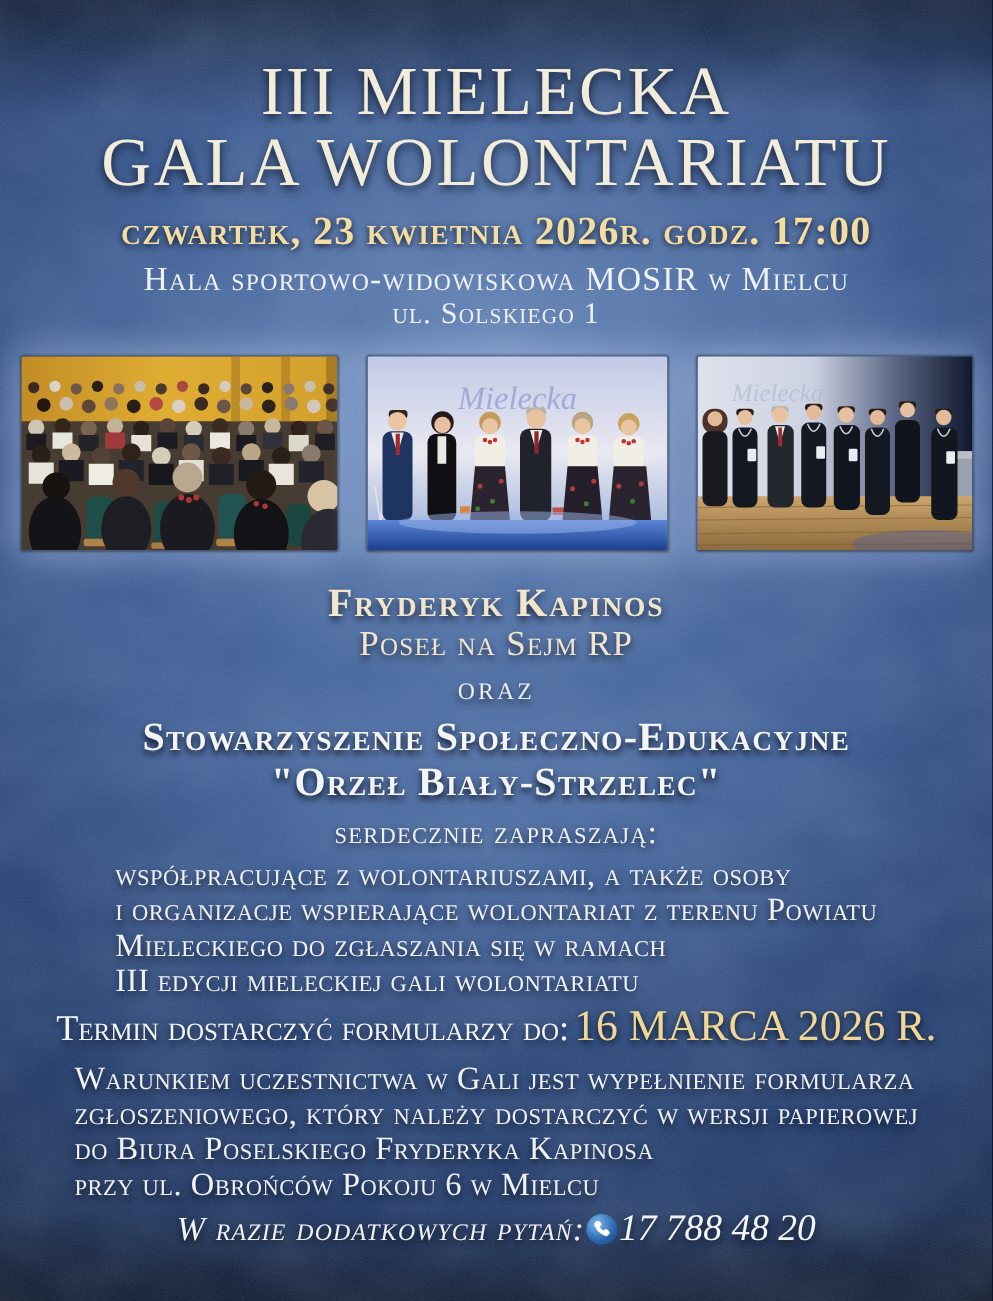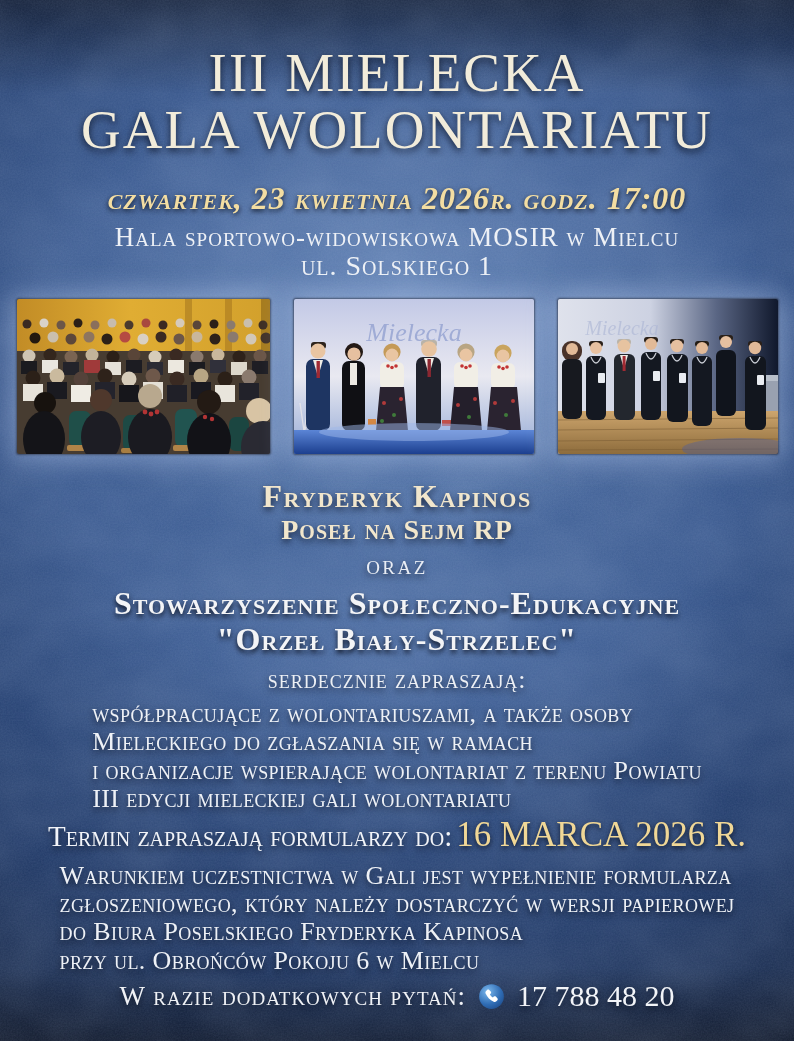--- a/index.html
+++ b/index.html
@@ -9,38 +9,38 @@
     background:
       linear-gradient(180deg, rgba(4,7,16,.60) 0%, rgba(4,7,16,0) 9%, rgba(4,7,16,0) 93%, rgba(4,7,16,.55) 100%),
       radial-gradient(ellipse 72% 36% at 50% 29%, rgba(145,176,222,.38), rgba(145,176,222,0) 65%),
       radial-gradient(ellipse 62% 28% at 50% 62%, rgba(112,147,200,.26), rgba(112,147,200,0) 70%),
       radial-gradient(ellipse 118% 82% at 50% 36%, #47699f 0%, #33538a 38%, #1b3462 68%, #0a1326 100%);
   }
   .noise{position:absolute;inset:0;z-index:1;pointer-events:none;}
   .content{position:relative;z-index:2;display:flex;flex-direction:column;align-items:center;padding-top:44px;}
   .tshadow{text-shadow:0 3px 6px rgba(4,8,20,.7);}
   .title{font-size:55px;line-height:57px;letter-spacing:2px;color:#f2ecda;text-shadow:0 3px 7px rgba(3,6,16,.75);}
-  .gold-date{margin-top:22px;font-variant:small-caps;font-weight:bold;font-size:32px;line-height:36px;letter-spacing:1px;color:#f3dda2;text-shadow:0 2px 5px rgba(3,6,16,.8);font-style:italic;}
+  .gold-date{margin-top:8px;font-variant:small-caps;font-weight:bold;font-size:32px;line-height:36px;letter-spacing:1px;color:#f3dda2;text-shadow:0 2px 5px rgba(3,6,16,.8);}
   .venue{margin-top:6px;font-variant:small-caps;font-size:27px;line-height:30px;letter-spacing:1px;color:#eef1f6;}
-  .addr{font-variant:small-caps;font-size:28px;line-height:27px;letter-spacing:1px;color:#eef1f6;}
+  .addr{font-variant:small-caps;font-size:24px;line-height:27px;letter-spacing:1px;color:#eef1f6;}
   .photos{margin-top:20px;display:flex;gap:24px;align-items:center;justify-content:center;}
   .photo{height:155px;overflow:hidden;border-radius:2px;
     box-shadow:0 0 26px 7px rgba(188,208,240,.42), 0 0 2px 1px rgba(12,20,40,.85);}
   .photo svg{display:block;height:100%;}
   .host-name{margin-top:24px;font-variant:small-caps;font-weight:bold;font-size:32px;line-height:37px;letter-spacing:1.5px;color:#f1e6cc;}
-  .host-title{font-variant:small-caps;font-weight:bold;font-size:28px;line-height:30px;letter-spacing:1px;color:#f1e6cc;}
+  .host-title{font-variant:small-caps;font-weight:normal;font-size:28px;line-height:30px;letter-spacing:1px;color:#f1e6cc;}
   .oraz{margin-top:12px;font-size:19px;line-height:22px;letter-spacing:2.5px;color:#e9edf4;}
   .assoc{margin-top:6px;font-variant:small-caps;font-weight:bold;font-size:32px;line-height:36px;letter-spacing:1px;color:#f3f4f6;text-shadow:0 3px 5px rgba(3,6,15,.85);}
   .invite{margin-top:8px;font-variant:small-caps;font-size:26px;line-height:29px;letter-spacing:1px;color:#edf0f5;}
   .bodyline{font-variant:small-caps;font-size:26px;line-height:28.4px;letter-spacing:.4px;color:#eef1f6;}
   .body-par{margin-top:6px;}
   .deadline{font-variant:small-caps;line-height:42px;white-space:nowrap;}
   .deadline .lbl{font-size:29px;color:#f2f4f8;}
   .deadline .date{font-size:35px;color:#f0d796;text-shadow:0 2px 5px rgba(3,6,16,.8);}
-  .contact{margin-top:4px;display:inline-flex;align-items:center;gap:12px;line-height:34px;}
+  .contact{margin-top:4px;display:inline-flex;align-items:center;line-height:34px;font-style:italic;}
   .contact .q{font-variant:small-caps;font-size:27px;letter-spacing:1px;color:#f0f2f6;}
   .contact .num{font-size:30px;color:#f2f4f8;}
   .phone-badge{display:inline-block;width:27px;height:27px;}
 </style>
 </head>
 <body>
 
 <div class="poster">
 
   <svg class="noise" width="794" height="1041" xmlns="http://www.w3.org/2000/svg">
@@ -336,27 +336,27 @@
 
     <div class="oraz tshadow">ORAZ</div>
 
     <div class="assoc">Stowarzyszenie Społeczno-Edukacyjne</div>
     <div class="assoc" style="margin-top:0">"Orzeł Biały-Strzelec"</div>
 
     <div class="invite tshadow">serdecznie zapraszają:</div>
 
     <div class="body-par">
       <div class="bodyline tshadow">współpracujące z wolontariuszami, a także osoby</div>
+      <div class="bodyline tshadow">i organizacje wspierające wolontariat z terenu Powiatu</div>
       <div class="bodyline tshadow">Mieleckiego do zgłaszania się w ramach</div>
-      <div class="bodyline tshadow">i organizacje wspierające wolontariat z terenu Powiatu</div>
       <div class="bodyline tshadow">III edycji mieleckiej gali wolontariatu</div>
     </div>
 
     <div class="deadline">
-      <span class="lbl tshadow">Termin zapraszają formularzy do:</span>
+      <span class="lbl tshadow">Termin dostarczyć formularzy do:</span>
       <span class="date">16 MARCA 2026 R.</span>
     </div>
 
     <div>
       <div class="bodyline tshadow">Warunkiem uczestnictwa w Gali jest wypełnienie formularza</div>
       <div class="bodyline tshadow">zgłoszeniowego, który należy dostarczyć w wersji papierowej</div>
       <div class="bodyline tshadow">do Biura Poselskiego Fryderyka Kapinosa</div>
       <div class="bodyline tshadow">przy ul. Obrońców Pokoju 6 w Mielcu</div>
     </div>
 

